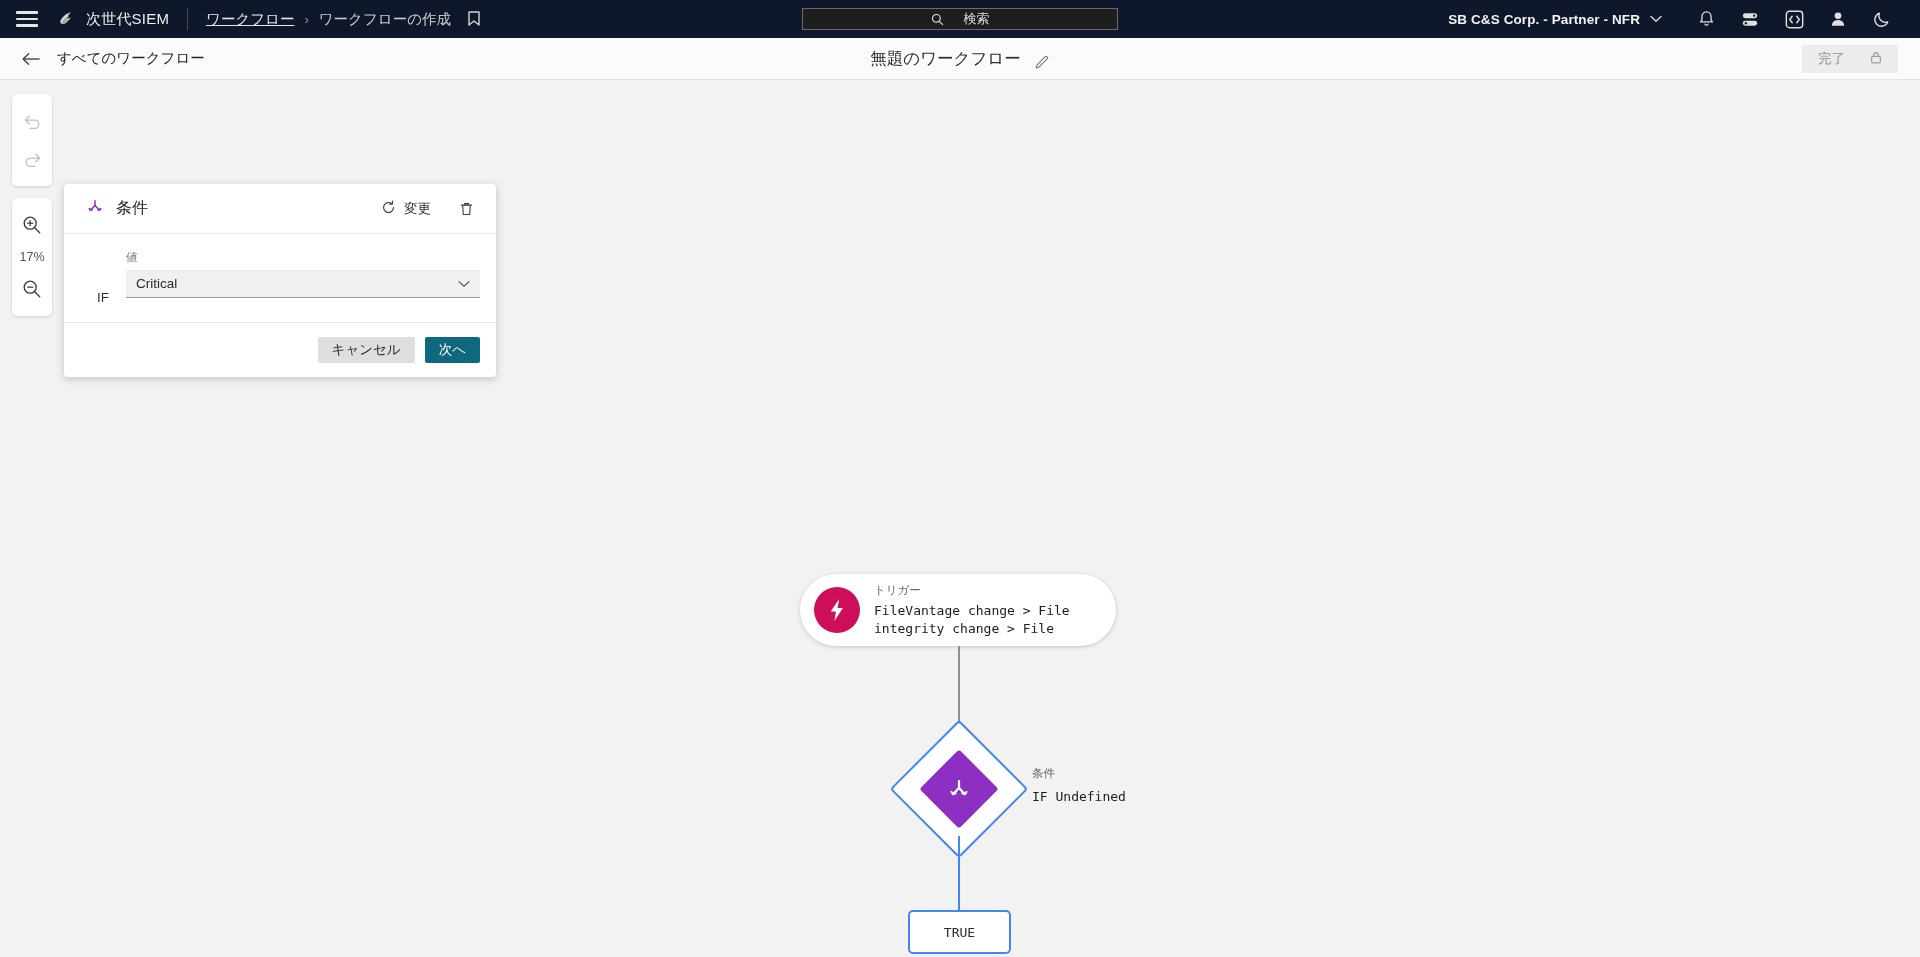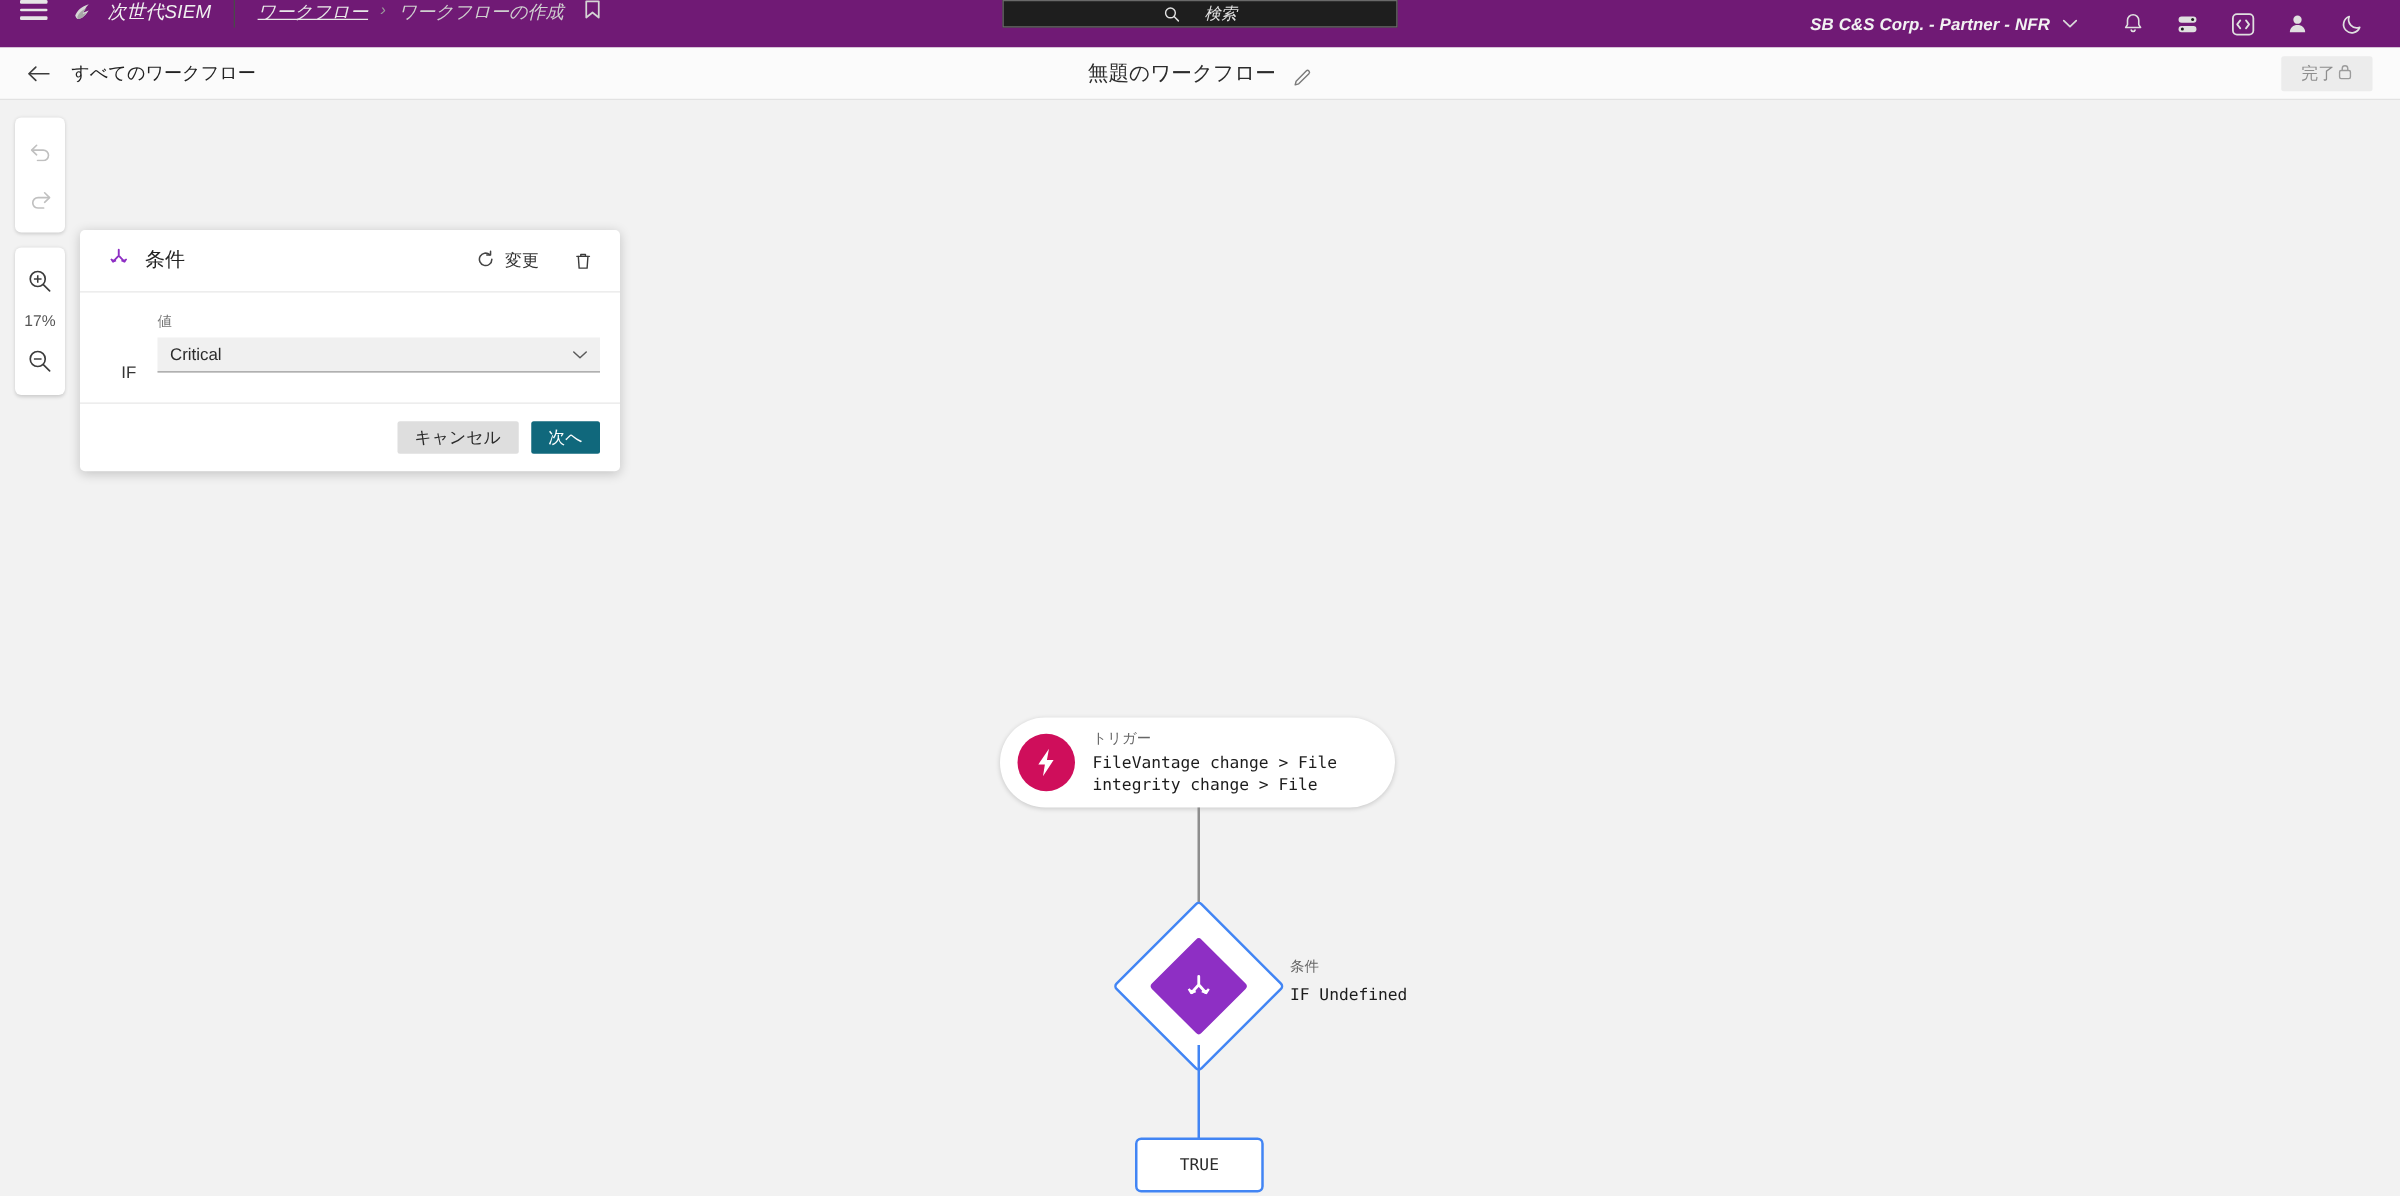--- a/index.html
+++ b/index.html
@@ -4,24 +4,23 @@
 <style>
   * { box-sizing: border-box; margin: 0; padding: 0; }
   html, body {
     width: 1920px; height: 957px;
     font-family: "Liberation Sans", "DejaVu Sans", sans-serif;
     background: #f2f2f2; overflow: hidden;
   }
 
   
   .topbar {
-    height: 38px; background: #701a75; color: #e6e6e6;
-    display: flex; align-items: flex-start; padding: 0 16px;
+    height: 38px; background: #0f172a; color: #e6e6e6;
+    display: flex; align-items: center; padding: 0 16px;
     position: relative;
-    font-style: italic;
   }
   .hamburger { width: 22px; display:flex; flex-direction:column; gap:4px; cursor:pointer; }
   .hamburger span { display:block; height:2.5px; background:#e6e6e6; border-radius:1px; }
   .brand-logo { margin-left: 18px; display:flex; align-items:center; }
   .brand-name { margin-left: 10px; font-size: 15px; color: #f0f0f0; letter-spacing:.2px;}
   .vsep { width:1px; height:22px; background:#4a4a4a; margin: 0 18px; }
   .crumb-link { font-size: 14.5px; color:#e8e8e8; text-decoration: underline; cursor:pointer; }
   .crumb-sep { margin: 0 10px; color:#9b9b9b; font-size: 13px; }
   .crumb-cur { font-size: 14.5px; color:#cfcfcf; }
   .bookmark { margin-left: 16px; cursor:pointer; display:flex; }
@@ -45,21 +44,21 @@
     display:flex; align-items:center; padding: 0 22px; position:relative;
   }
   .back-arrow { cursor:pointer; display:flex; margin-right:16px; }
   .allwf { font-size: 14.5px; color:#222; cursor:pointer; }
   .wf-title-wrap { position:absolute; left:50%; transform:translateX(-50%); display:flex; align-items:flex-end; gap:14px; }
   .wf-title { font-size: 16.5px; color:#2c2c2c; }
   .pencil { cursor:pointer; display:flex; }
   .done-btn {
     margin-left:auto; height: 28px; padding: 0 16px; background:#ececec;
     color:#8e8e8e; font-size:13.5px; border:none; border-radius:2px;
-    display:flex; align-items:center; gap:2px; cursor:not-allowed;
+    display:flex; align-items:center; gap:25px; cursor:not-allowed;
   }
 
   
   .canvas { position:relative; width:1920px; height: 877px; background:#f2f2f2; }
 
   
   .ltool { position:absolute; left:12px; top: 14px; display:flex; flex-direction:column; gap:12px; }
   .ltool-group {
     background:#fff; border-radius:5px; box-shadow:0 1px 3px rgba(0,0,0,.16);
     display:flex; flex-direction:column; align-items:center; padding: 8px 0; width: 40px;

